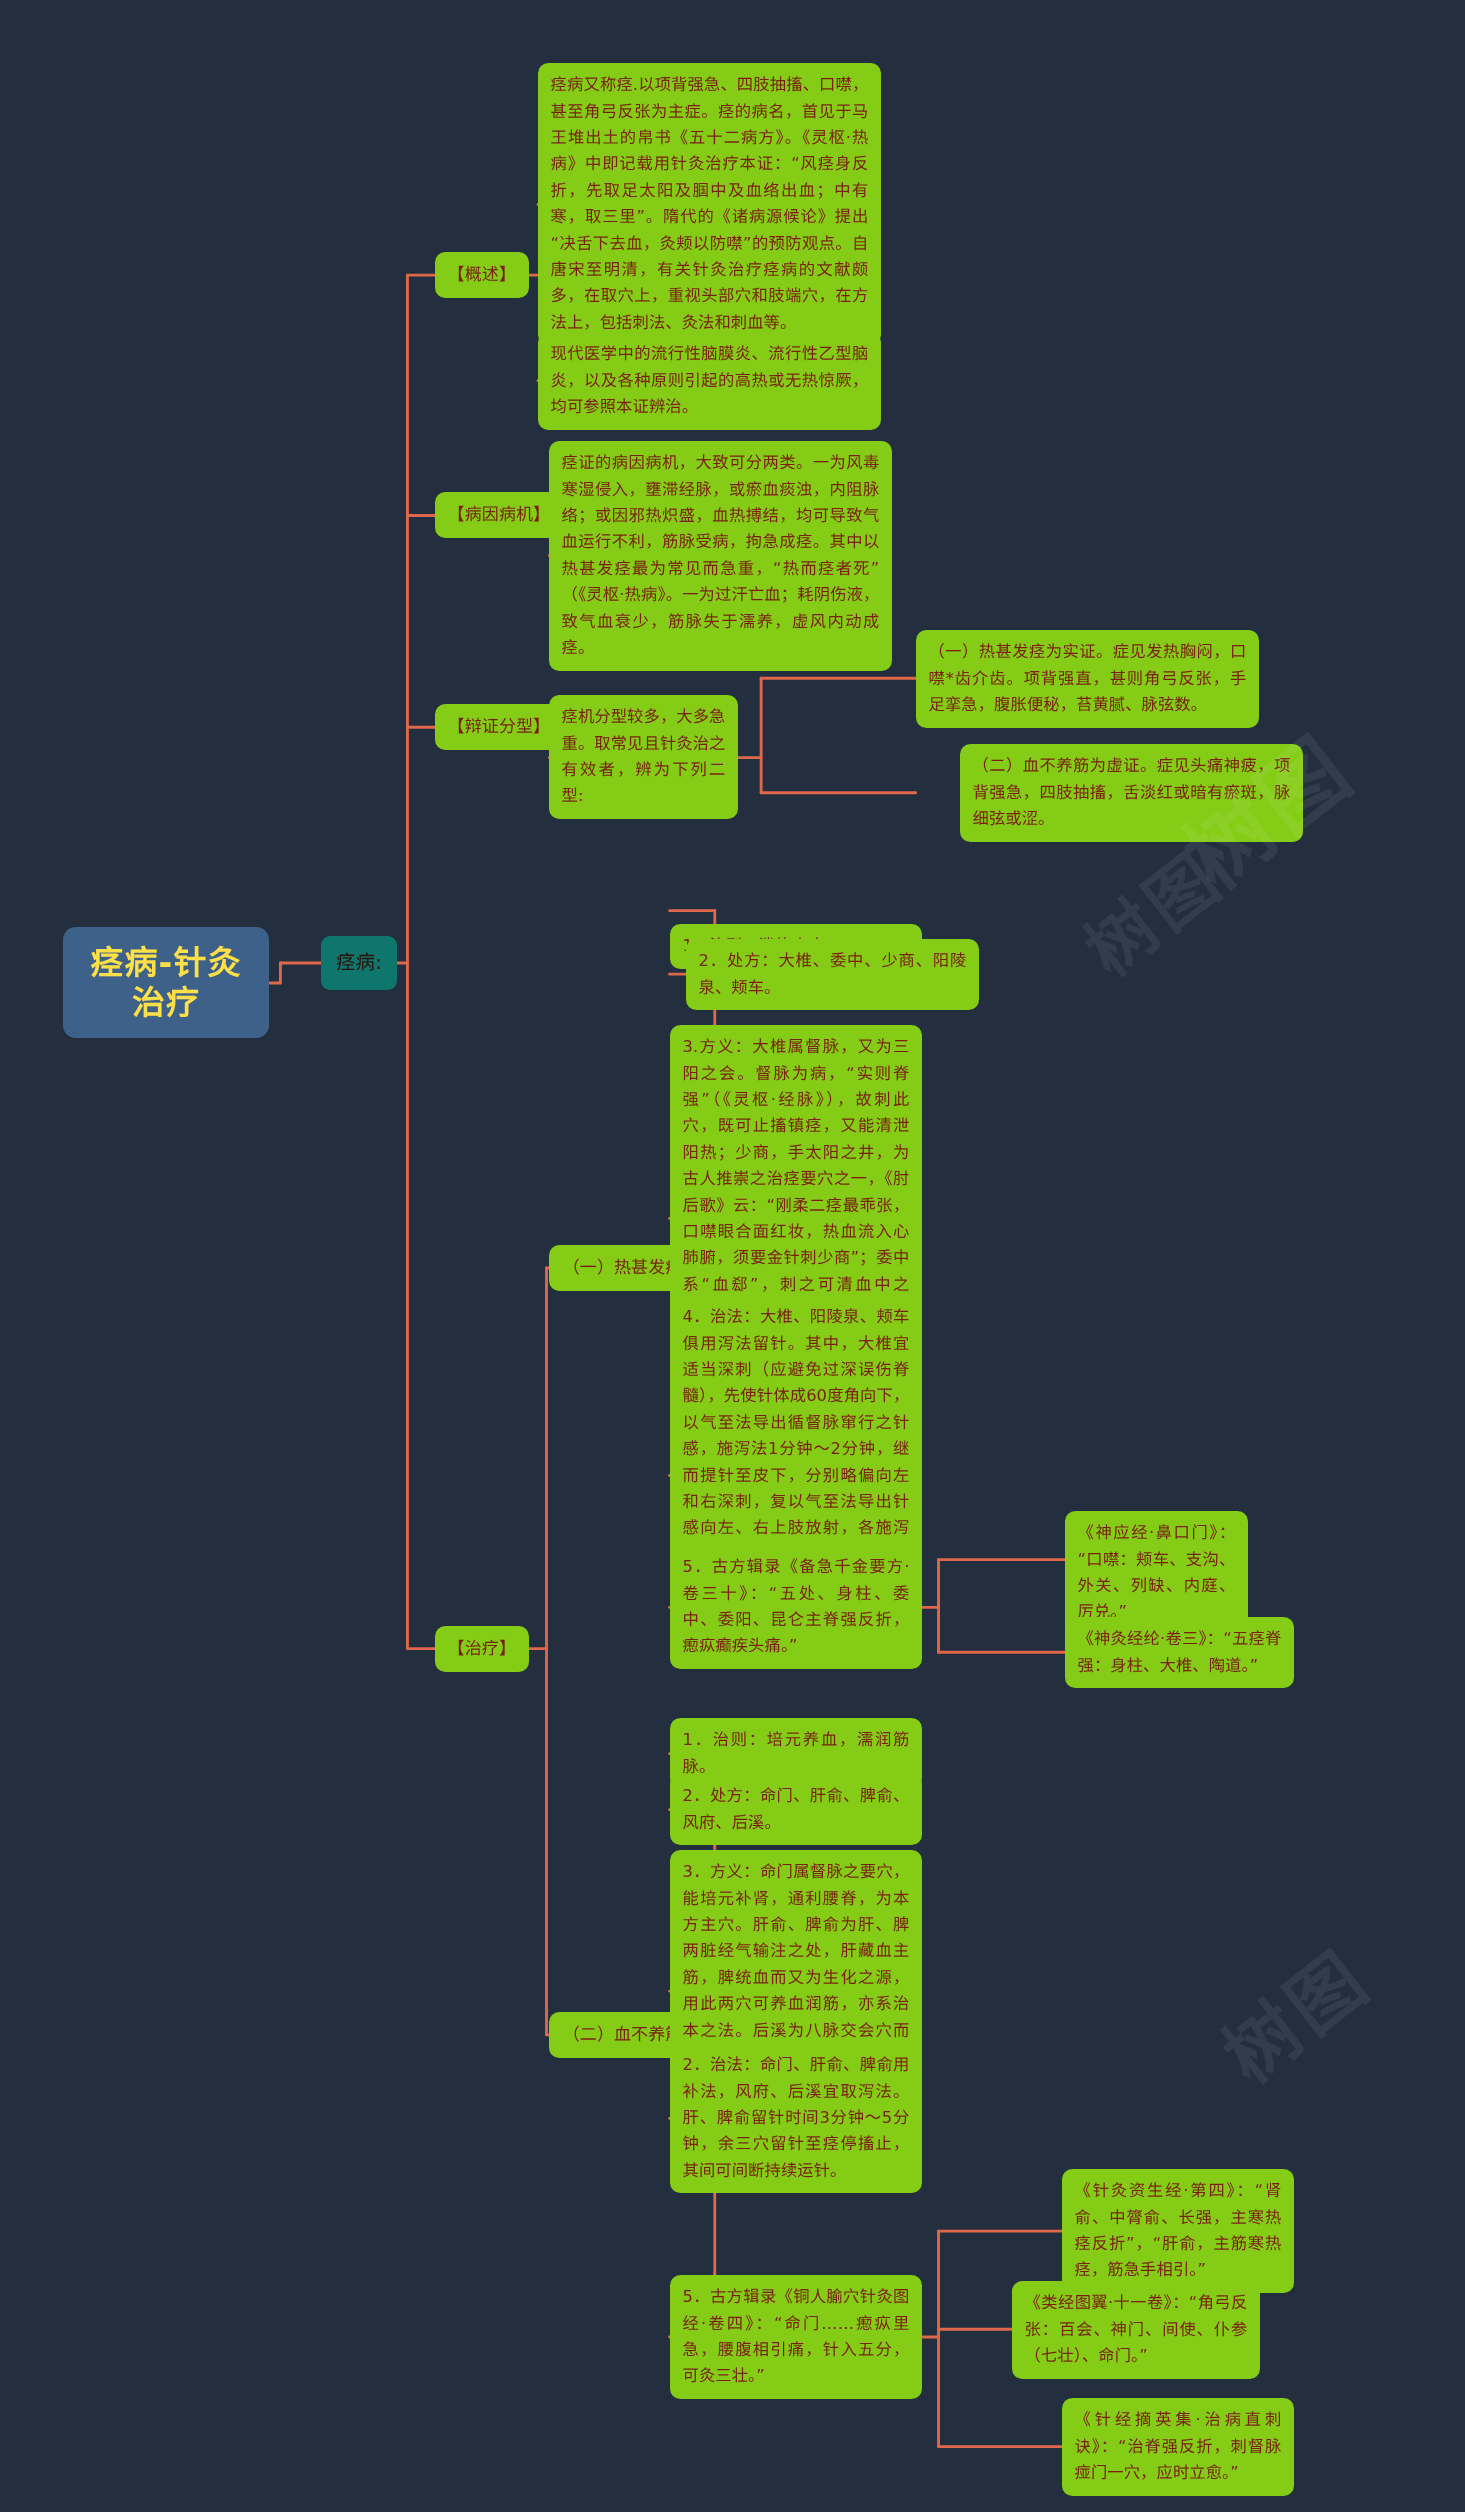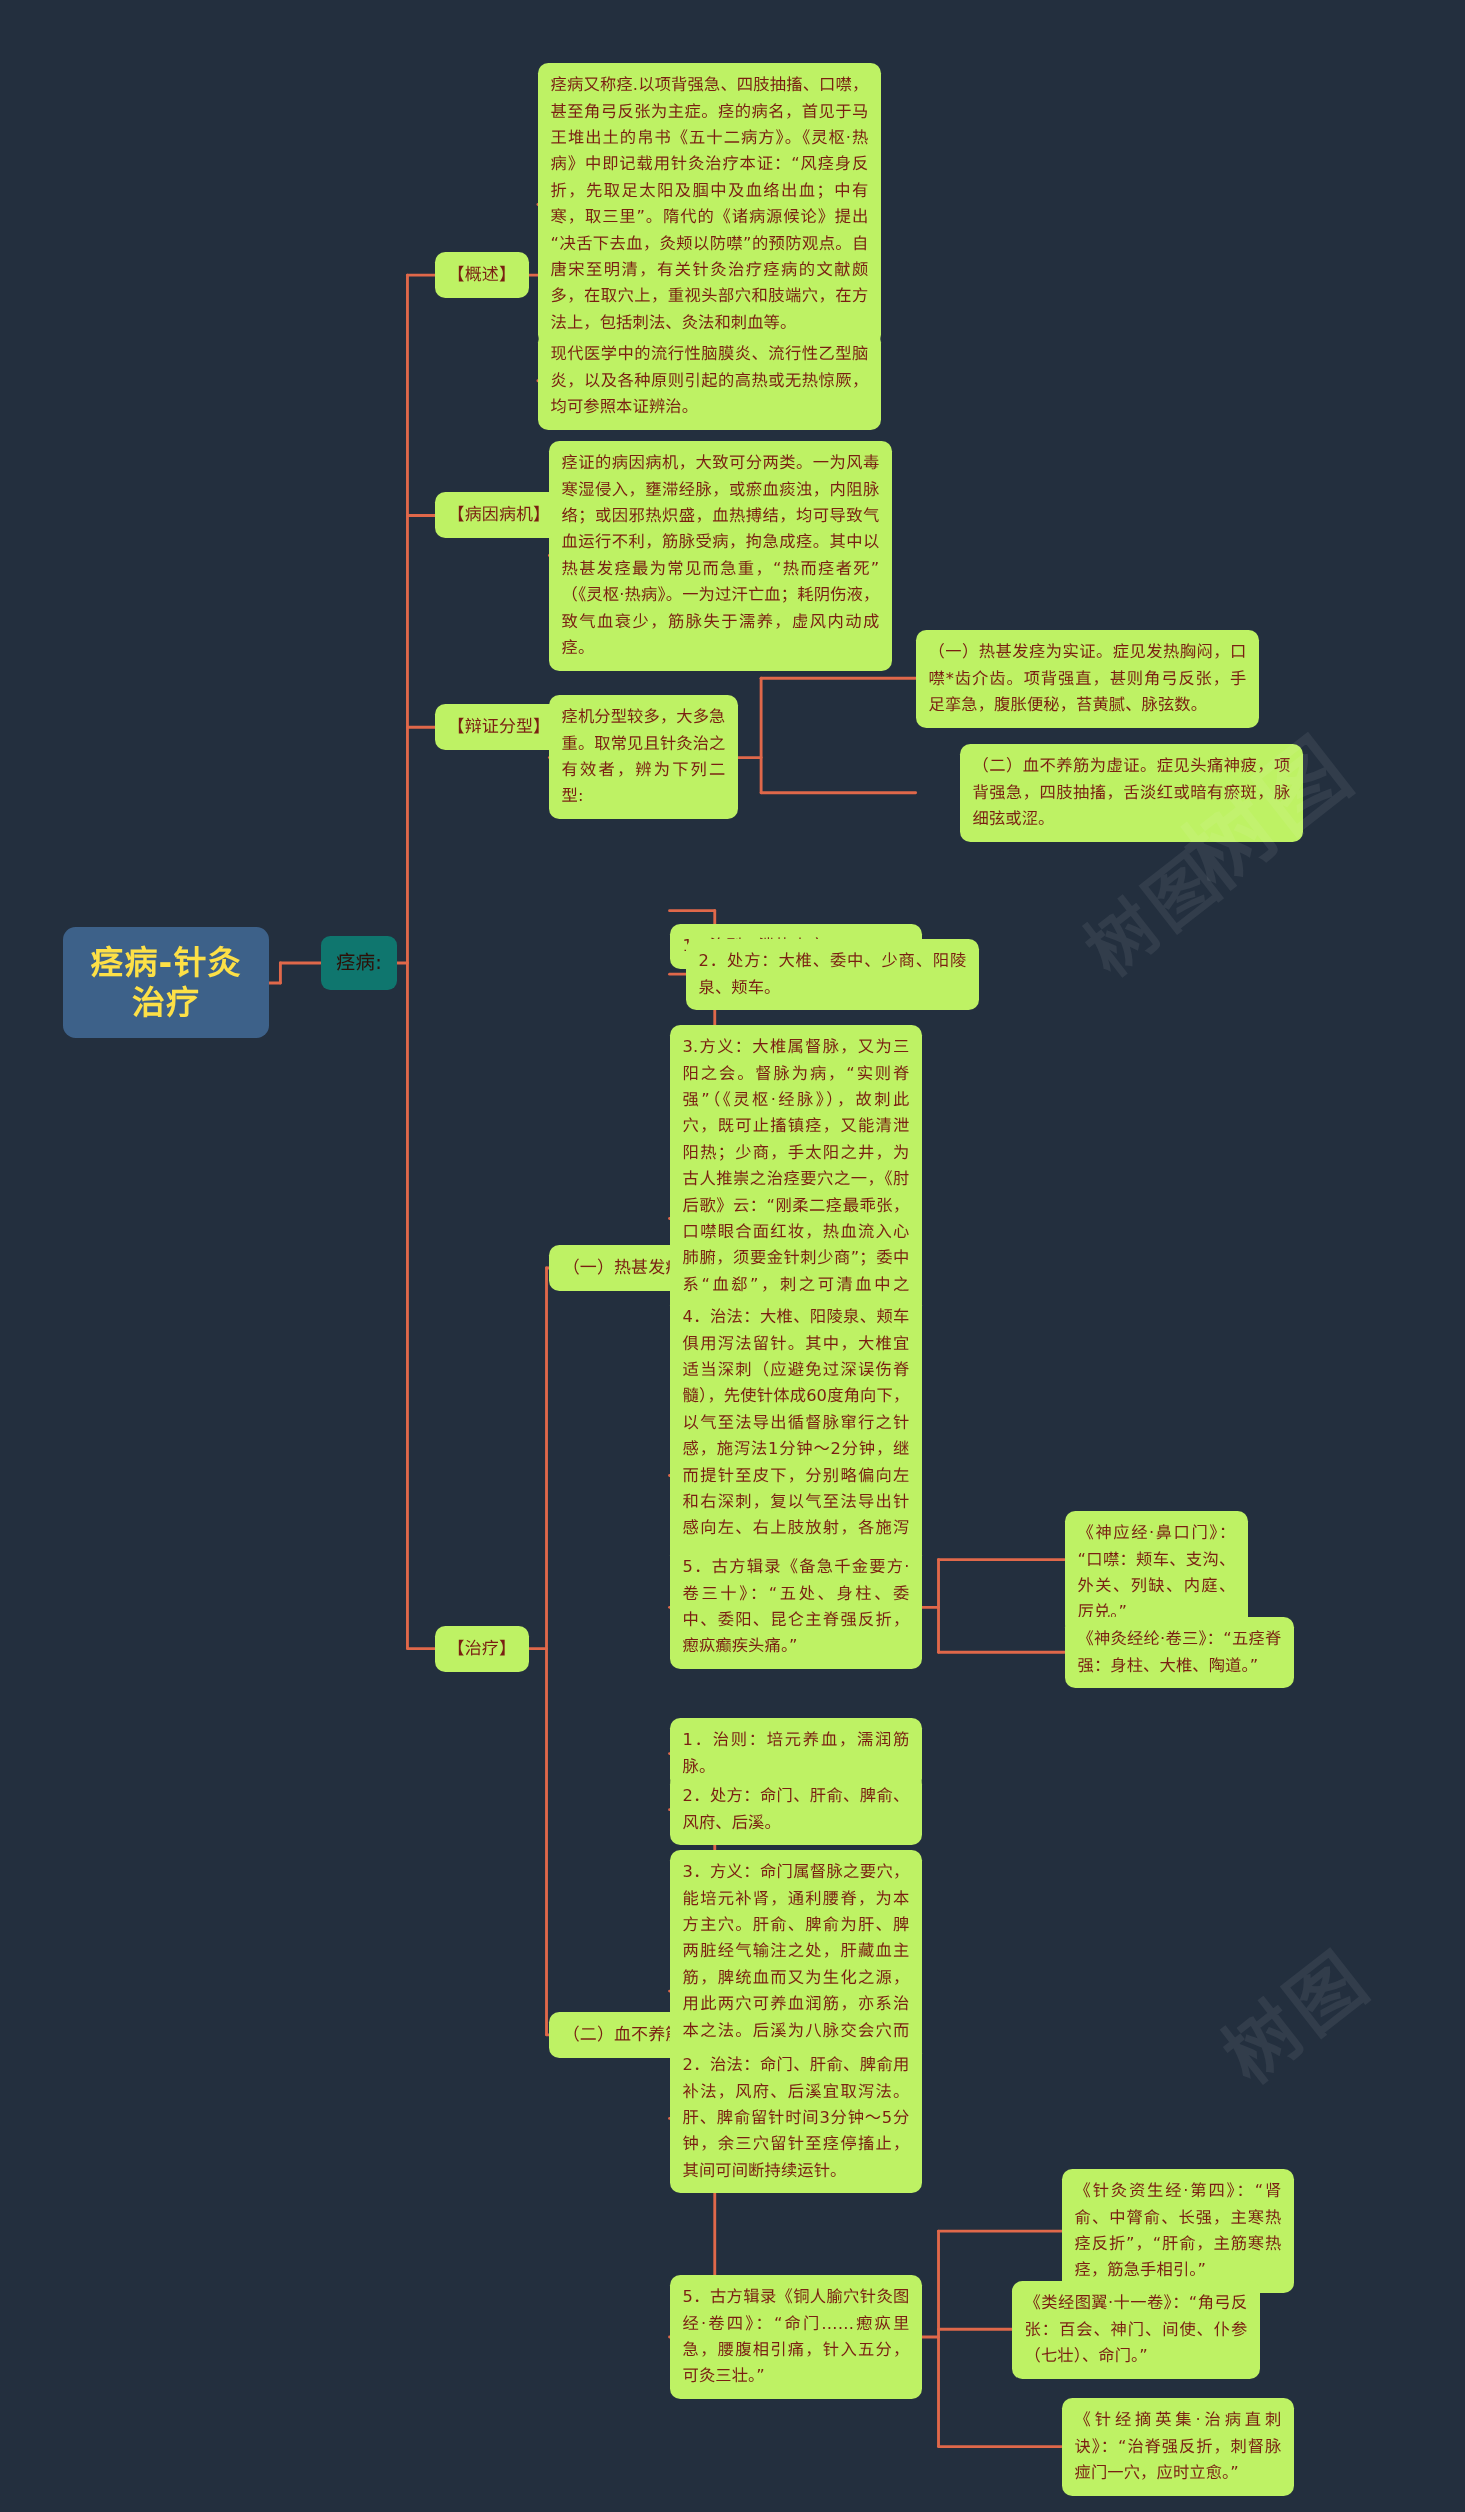--- a/index.html
+++ b/index.html
@@ -18,21 +18,21 @@
     overflow: hidden;
   }
   #edges {
     position: absolute; left: 0; top: 0;
     width: 1465px; height: 2512px;
     pointer-events: none;
   }
   .node {
     position: absolute;
     border-radius: 10.3px;
-    background: #bef264;
+    background: #84cc16;
     color: #7a1f12;
     padding: 9.2px 12.6px;
     line-height: 1.62;
     letter-spacing: 0.1px;
     text-align: justify;
     z-index: 5;
   }
   .node.root {
     background: #3d6189;
     color: #fde047;

